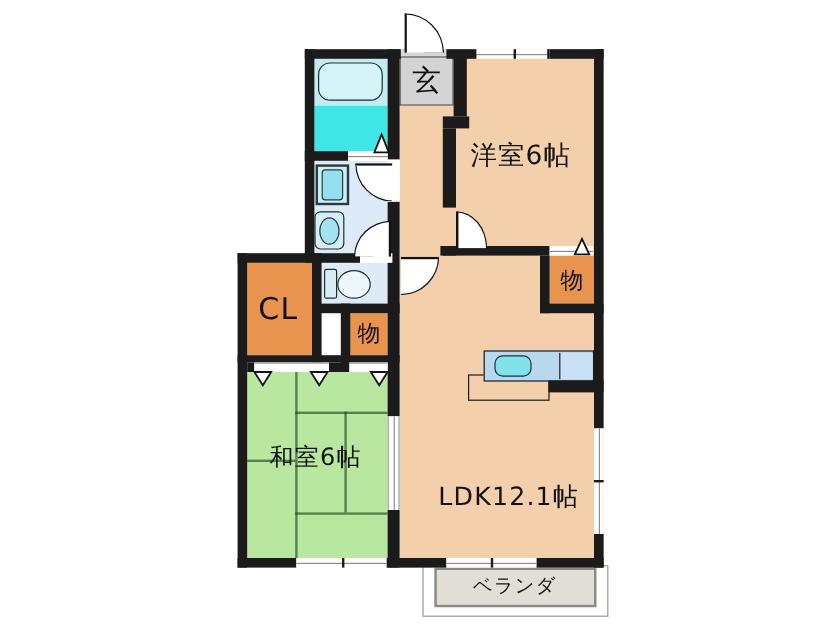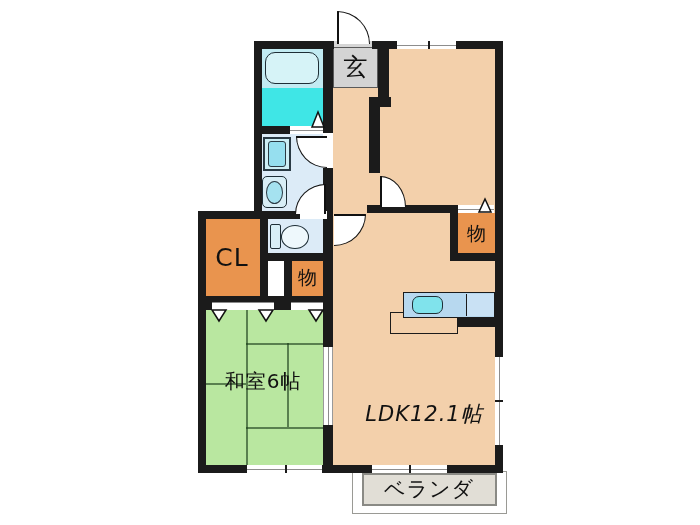--- a/index.html
+++ b/index.html
@@ -136,20 +136,21 @@
 
   <svg class="overlay" width="700" height="525" viewBox="0 0 700 525">
     <polygon points="212,310 226,310 219,321" fill="#fff" stroke="#111" stroke-width="1.5"></polygon>
     <polygon points="259,310 273,310 266,321" fill="#fff" stroke="#111" stroke-width="1.5"></polygon>
     <polygon points="309,310 323,310 316,321" fill="#fff" stroke="#111" stroke-width="1.5"></polygon>
     <polygon points="312,127 324,127 318,112" fill="#fff" stroke="#111" stroke-width="1.5"></polygon>
     <polygon points="479,212 491,212 485,199" fill="#fff" stroke="#111" stroke-width="1.5"></polygon>
   </svg>
 
   <div class="room-label" style="left:356px;top:67px;font-size:24px;">玄</div>
+  <div class="room-label" style="left:434px;top:130px;font-size:22px;">洋室6帖</div>
   <div class="room-label" style="left:477px;top:234px;font-size:19px;">物</div>
   <div class="room-label" style="left:308px;top:278px;font-size:19px;">物</div>
   <div class="room-label" style="left:232px;top:257px;font-size:25px;">CL</div>
   <div class="room-label" style="left:263px;top:381px;font-size:20px;">和室6帖</div>
-  <div class="room-label" style="left:424px;top:414px;font-size:21px;font-style:italic;">LDK12.1帖</div>
-  <div class="room-label" style="left:429px;top:489px;font-size:21px;">ベランダ</div>
+  <div class="room-label" style="left:424px;top:414px;font-size:21px;">LDK12.1帖</div>
+  <div class="room-label" style="left:429px;top:489px;font-size:16px;">ベランダ</div>
 
 </div>
 
 </body></html>

